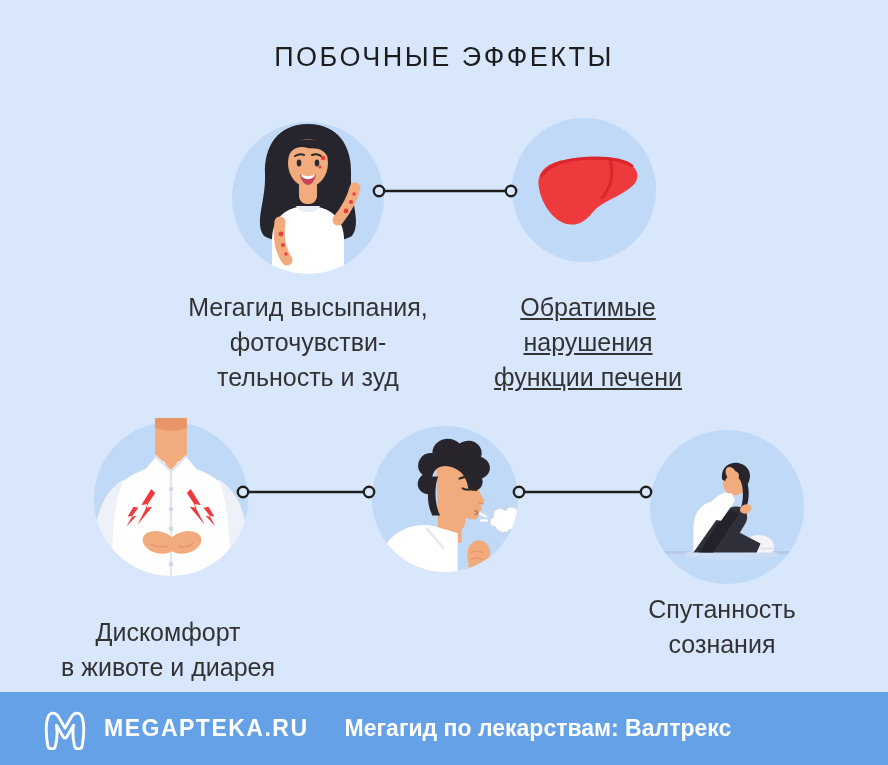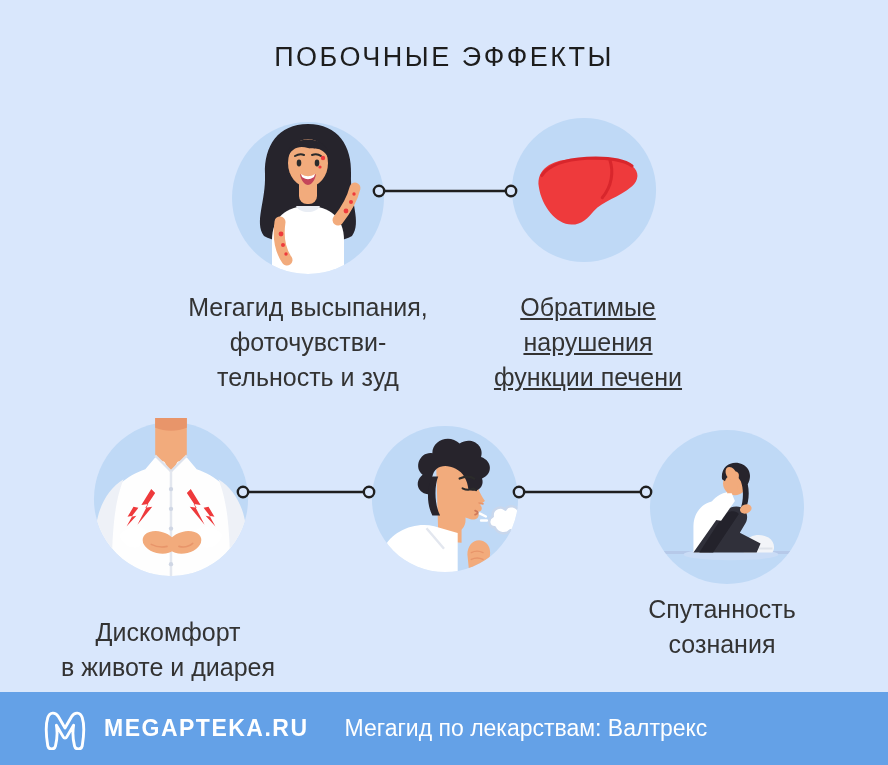--- a/index.html
+++ b/index.html
@@ -49,21 +49,21 @@
   .footer{
     position:absolute;left:0;top:692px;width:888px;height:73px;
     background:var(--footer);display:flex;align-items:center;
     color:var(--footer-text);
   }
   .footer-logo{margin-left:42px;flex:0 0 auto;display:block;}
   .footer-brand{
     margin-left:16px;font-size:23px;font-weight:bold;letter-spacing:1.5px;
   }
   .footer-caption{
-    margin-left:36px;font-size:23px;font-weight:normal;text-align:right;
+    margin-left:36px;font-size:23px;font-weight:bold;text-align:right;
   }
 </style>
 </head>
 <body>
 
 <div class="canvas">
 
   <div class="page-title">ПОБОЧНЫЕ ЭФФЕКТЫ</div>
 
   <svg class="effect-circle c1" width="156" height="158" viewBox="0 0 156 158">

